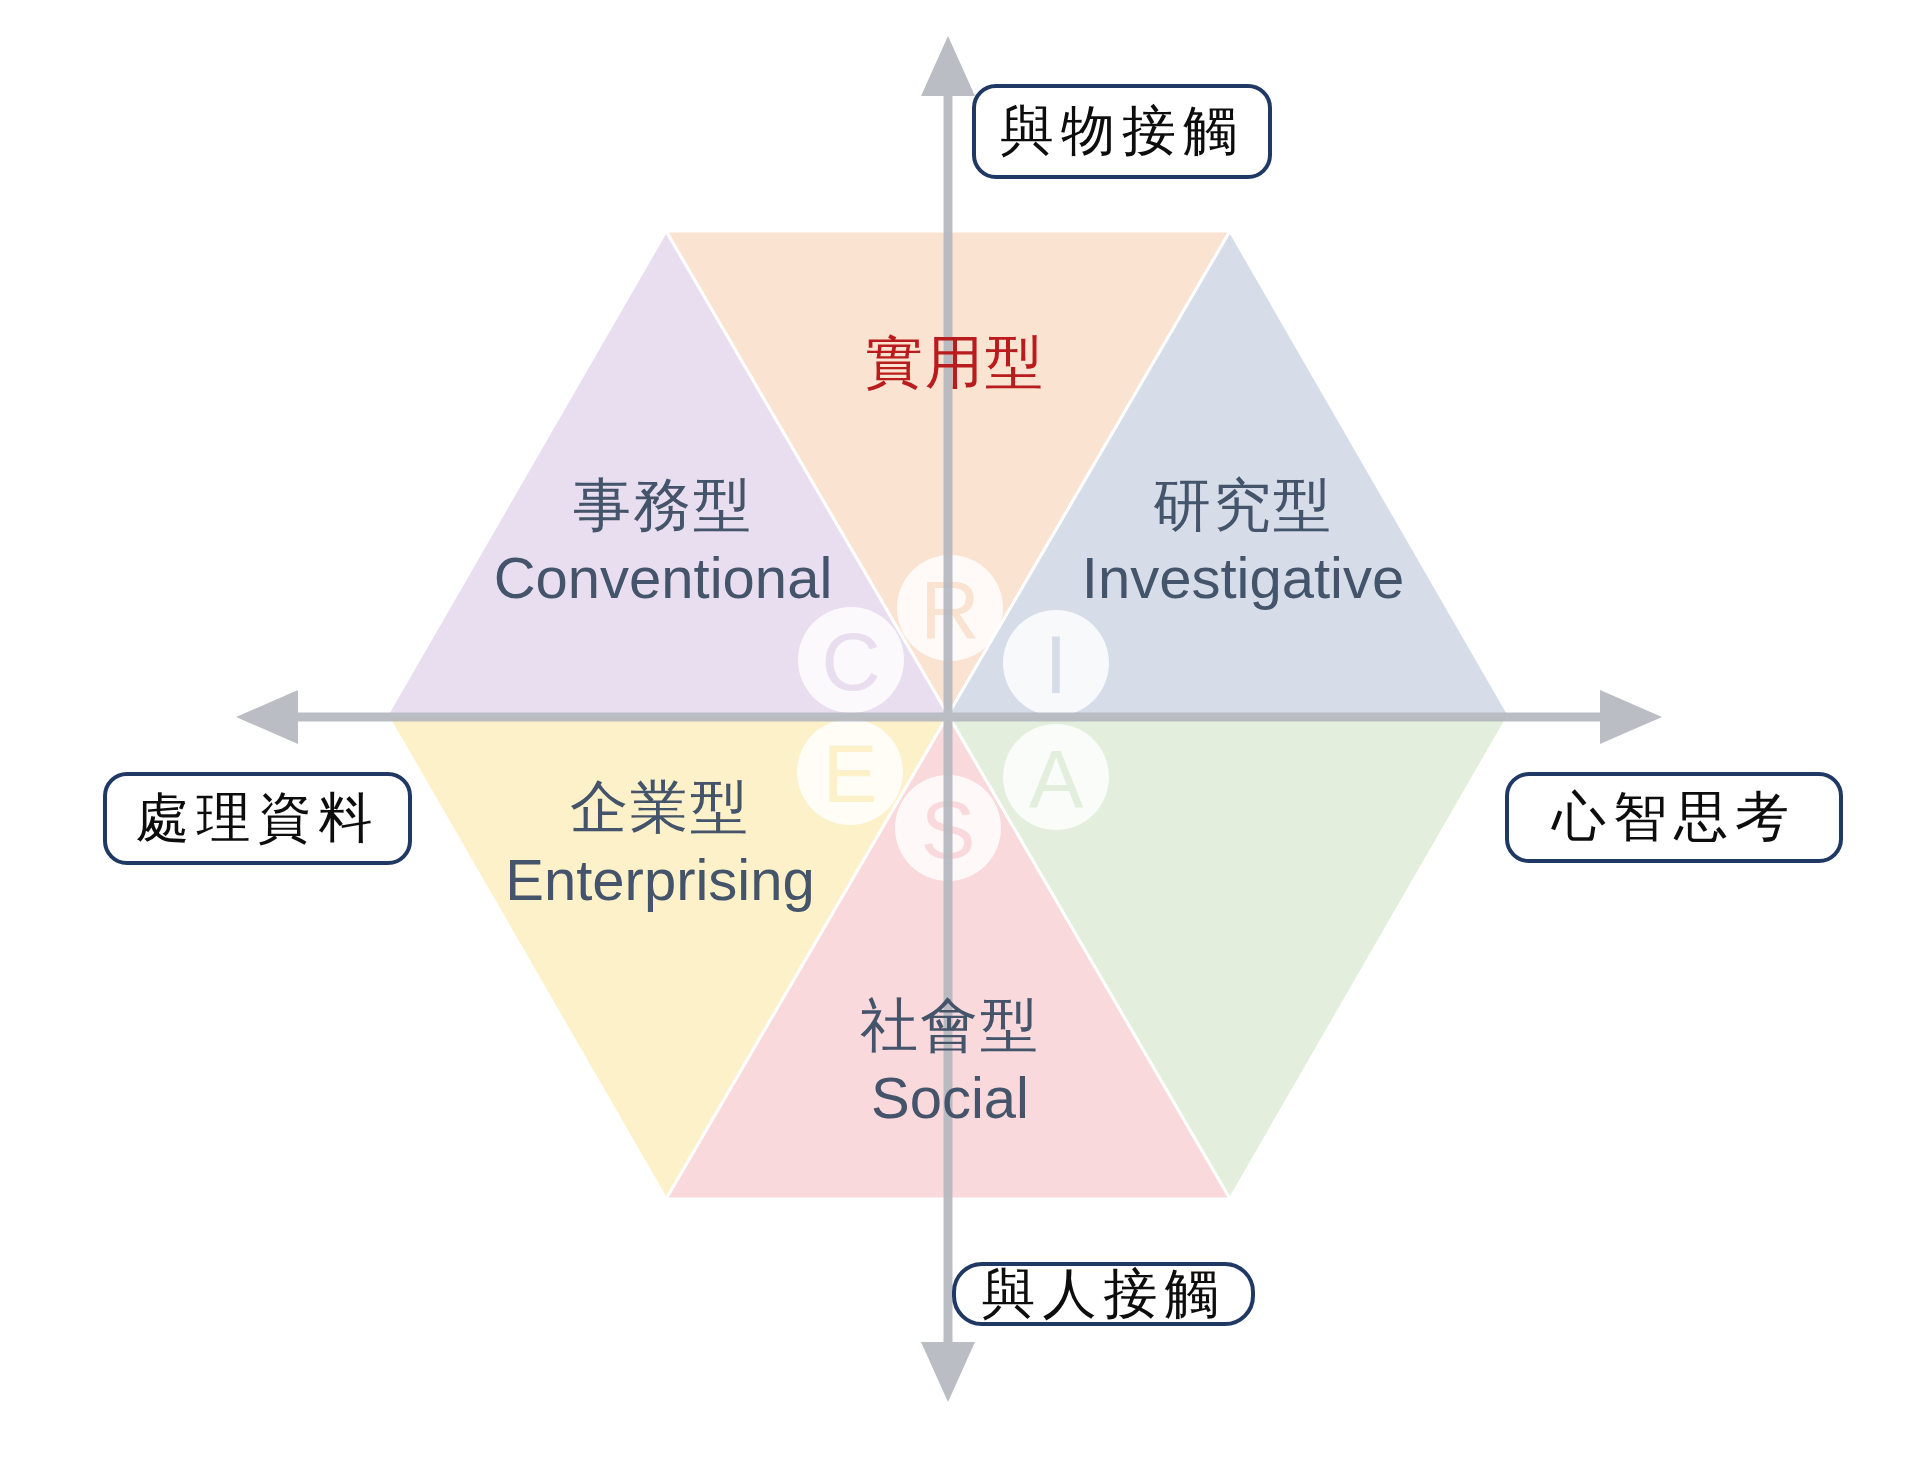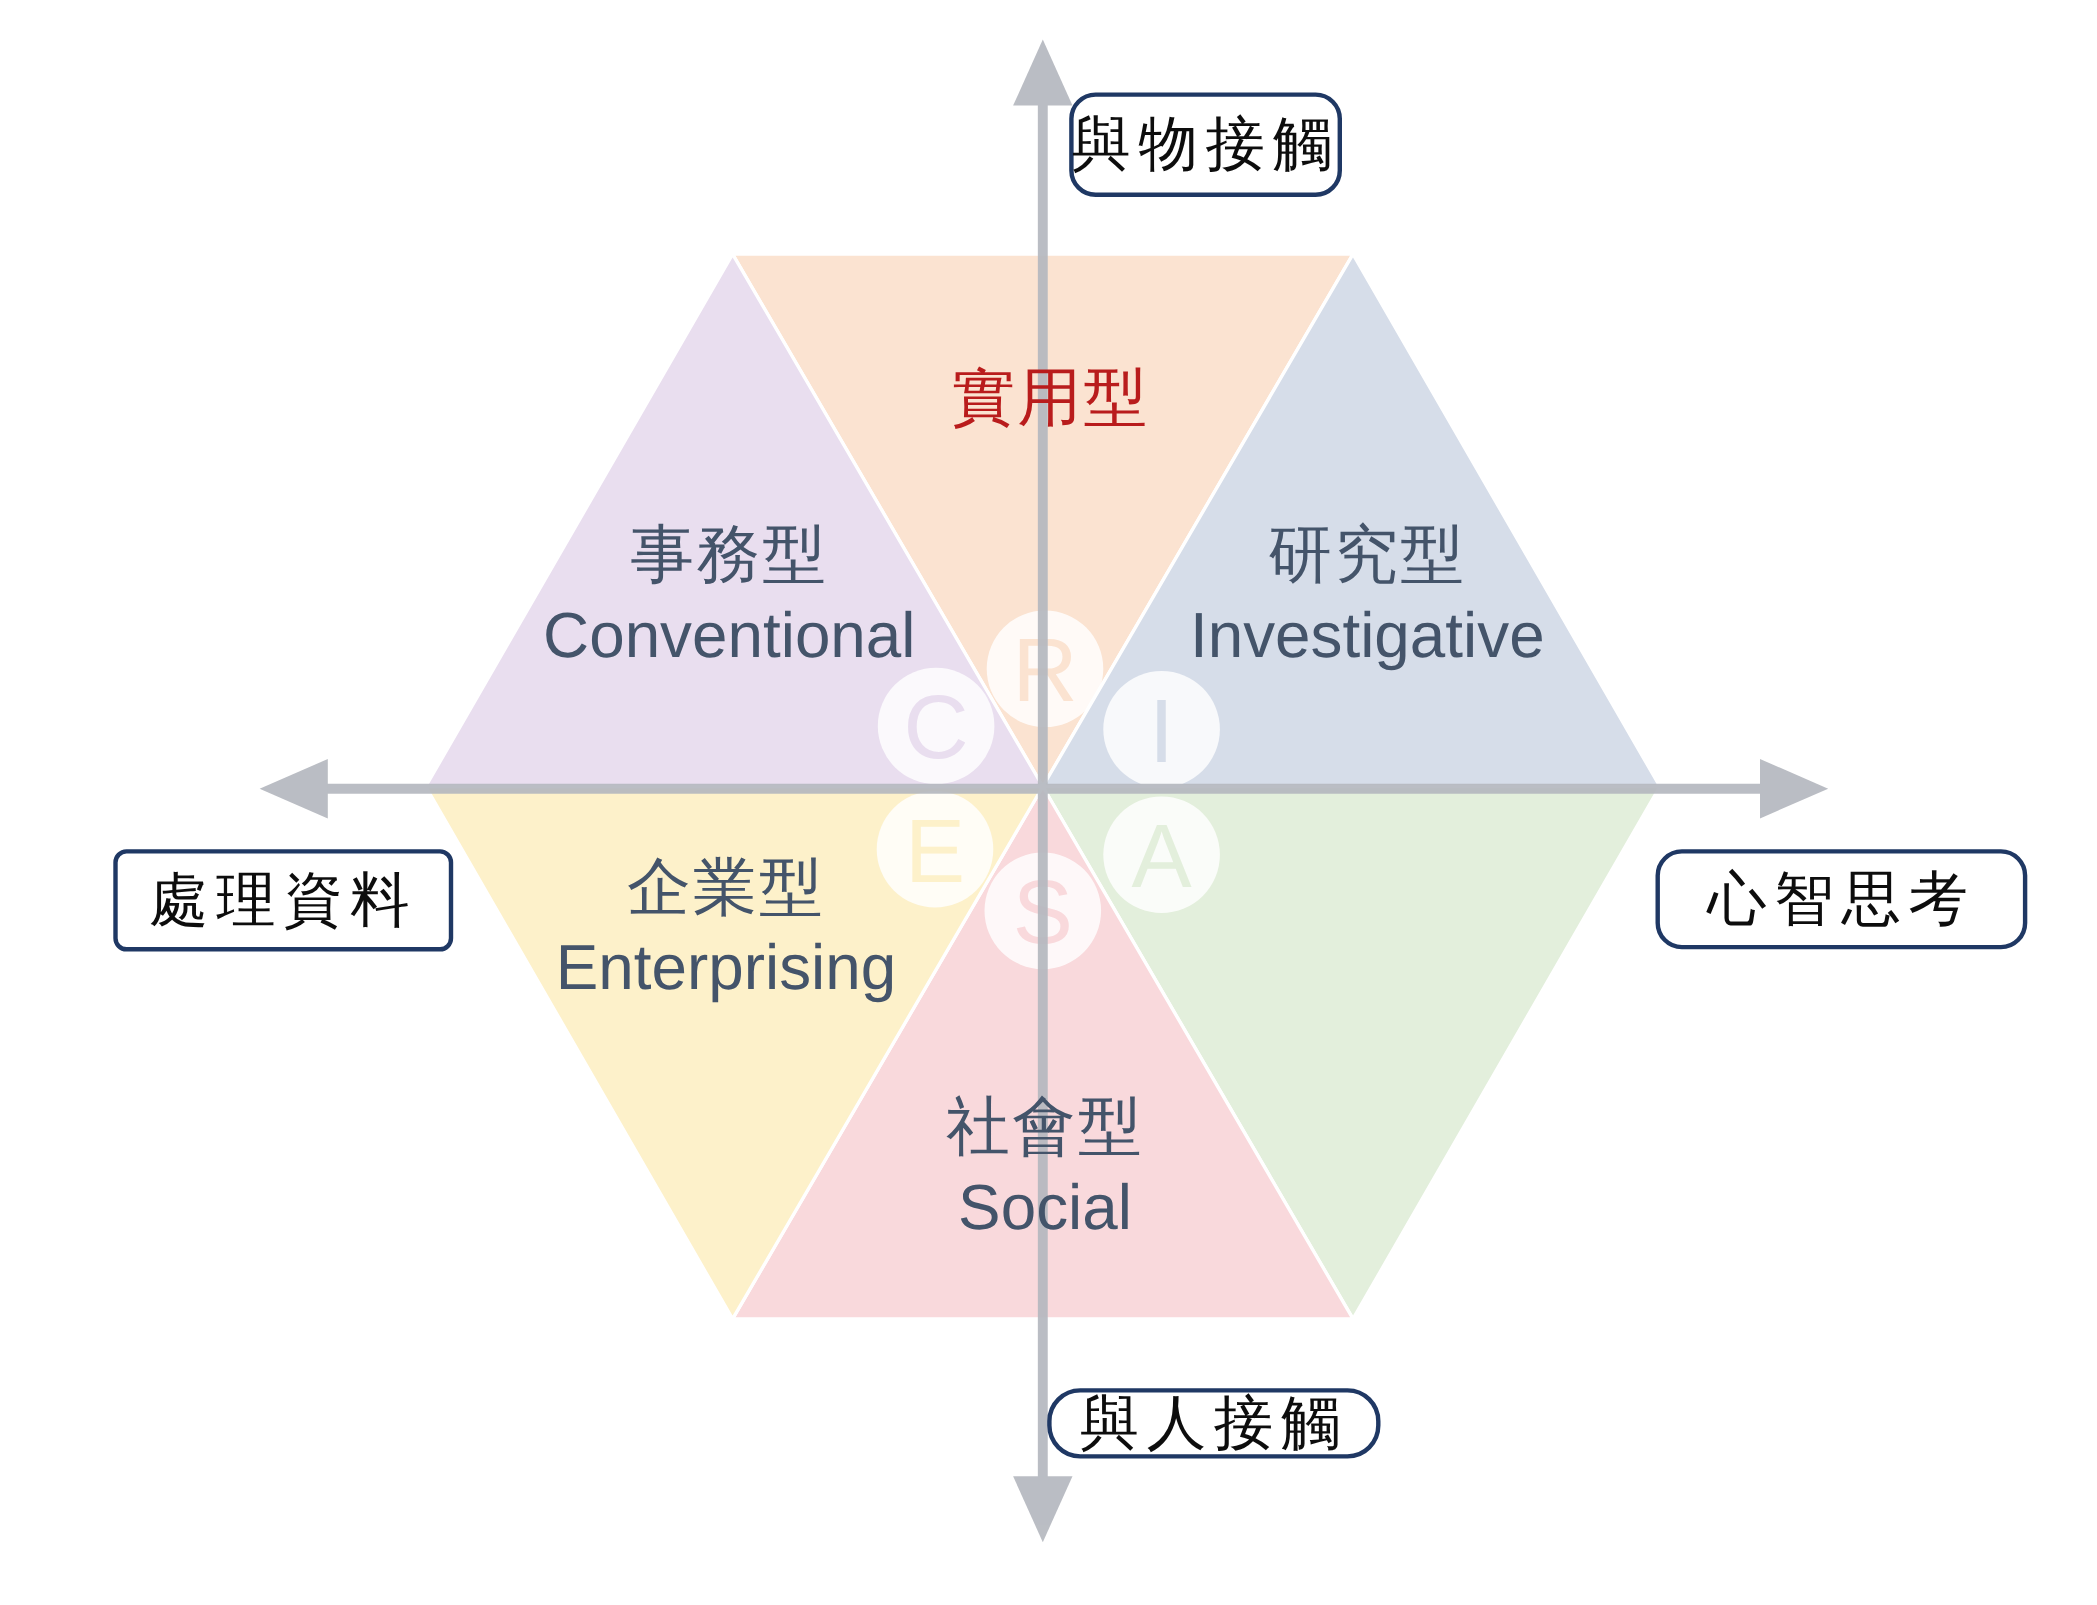--- a/index.html
+++ b/index.html
@@ -123,29 +123,29 @@
   <div class="sector-label" style="left: 600px; top: 988px; color: rgb(68, 84, 106);">
     <div class="zh">社會型</div>
     <div class="en">Social</div>
   </div>
 
   <div class="sector-label" style="left: 313px; top: 468px; color: rgb(68, 84, 106);">
     <div class="zh">事務型</div>
     <div class="en">Conventional</div>
   </div>
 
-  <div class="axis-label-box" style="left: 972px; top: 84px; width: 248px; height: 95px; border-color: rgb(31, 56, 100); color: rgb(13, 13, 13);">
+  <div class="axis-label-box" style="left: 972px; top: 84px; width: 300px; height: 95px; border-color: rgb(31, 56, 100); color: rgb(13, 13, 13);">
     <span>與物接觸</span>
   </div>
 
   <div class="axis-label-box" style="left: 952px; top: 1262px; width: 303px; height: 64px; border-color: rgb(31, 56, 100); color: rgb(13, 13, 13); border-radius: 30px;">
     <span>與人接觸</span>
   </div>
 
-  <div class="axis-label-box" style="left: 103px; top: 772px; width: 309px; height: 93px; border-color: rgb(31, 56, 100); color: rgb(13, 13, 13); border-radius: 12px;">
+  <div class="axis-label-box" style="left: 103px; top: 772px; width: 309px; height: 93px; border-color: rgb(31, 56, 100); color: rgb(13, 13, 13);">
     <span>處理資料</span>
   </div>
 
   <div class="axis-label-box" style="left: 1505px; top: 772px; width: 338px; height: 91px; border-color: rgb(31, 56, 100); color: rgb(13, 13, 13); align-items: center;">
     <span>心智思考</span>
   </div>
 
 </div>
 
 </body></html>

